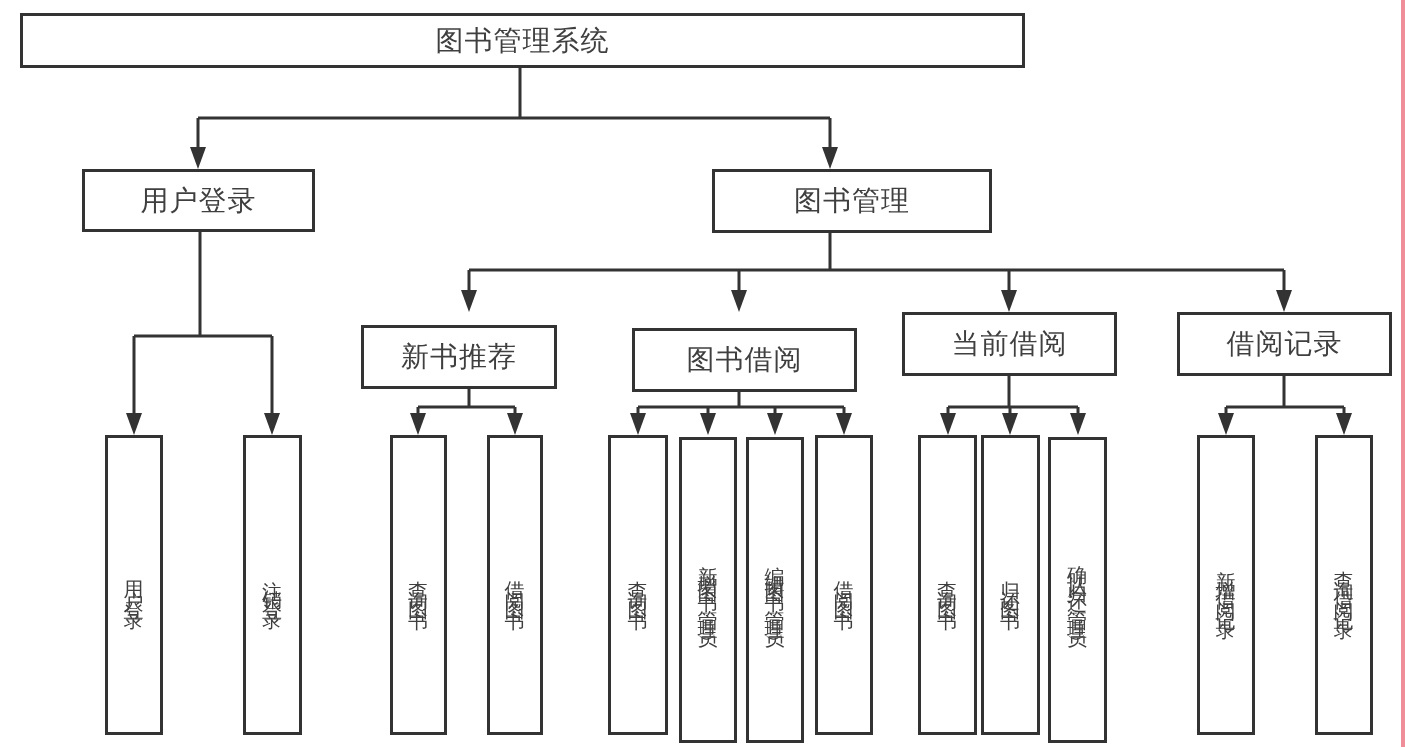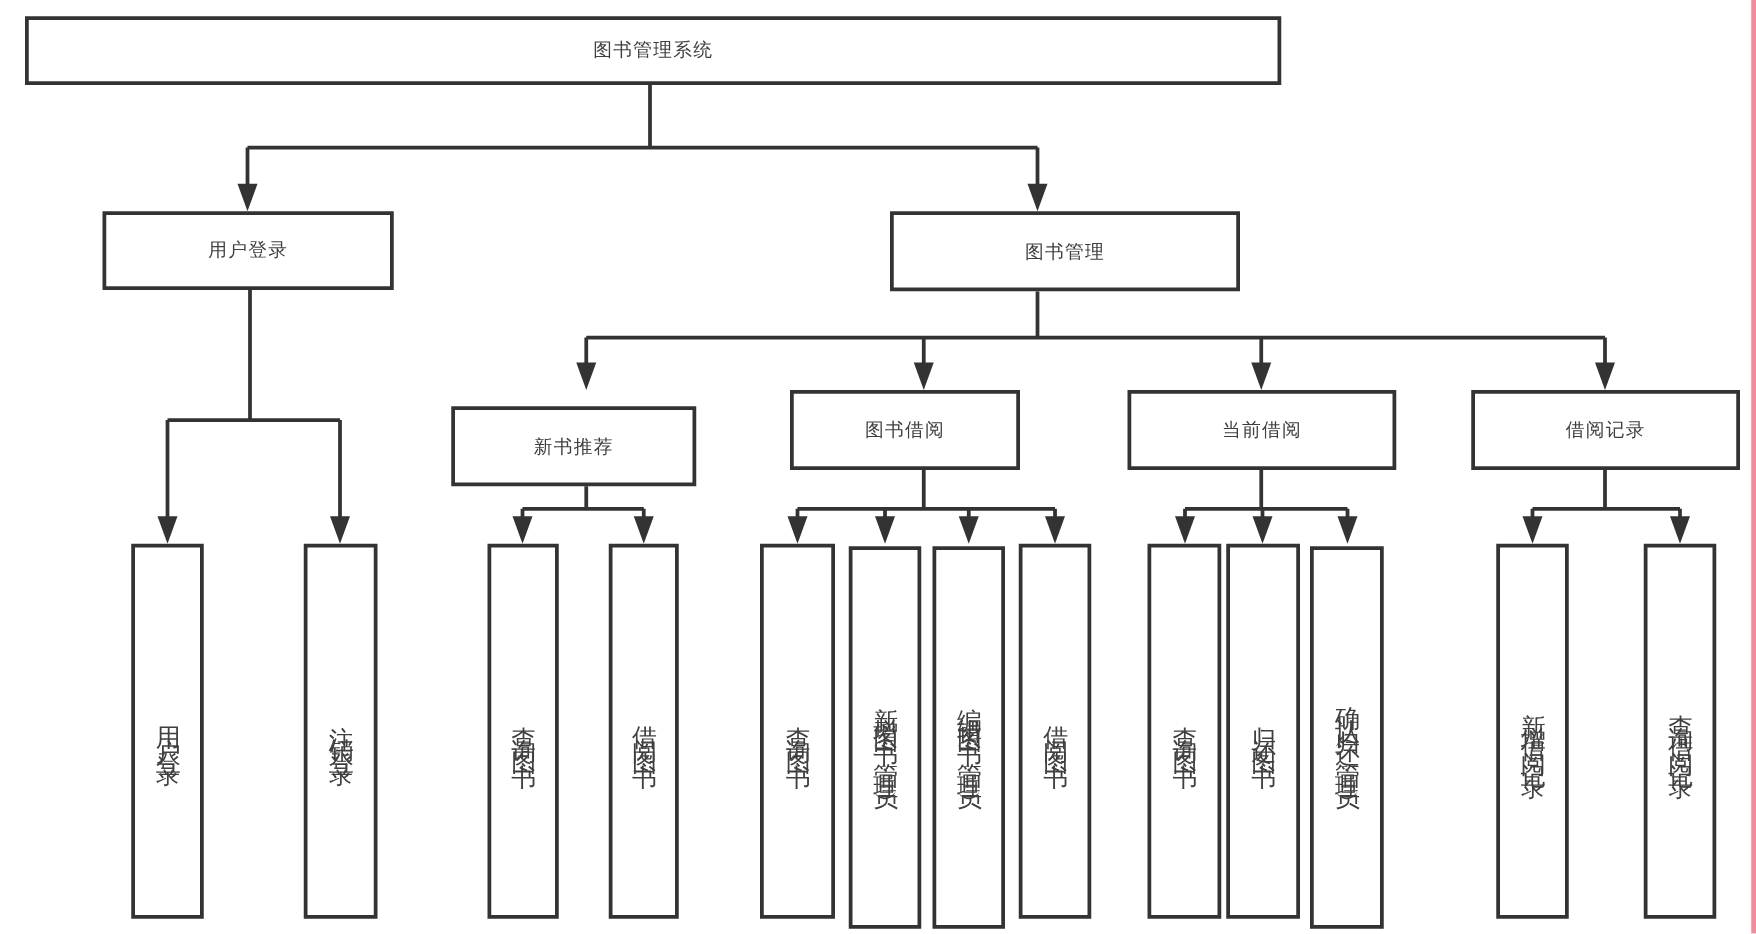--- a/index.html
+++ b/index.html
@@ -14,21 +14,21 @@
   .box{
     position:absolute;
     background:#ffffff;
     border:3px solid #333333;
     box-sizing:border-box;
     display:flex;align-items:center;justify-content:center;
     color:#3f3f3f;
     z-index:2;
   }
   .box.h span{
-    font-size:15px;
+    font-size:28px;
     letter-spacing:1px;
     white-space:nowrap;
   }
   .box.v span{
     writing-mode:vertical-rl;
     text-orientation:upright;
     font-size:20px;
     letter-spacing:10px;
     line-height:1;
     white-space:nowrap;
@@ -107,21 +107,21 @@
   <div class="box h" style="left:82px;top:169px;width:233px;height:63px">
     <span>用户登录</span>
   </div>
   <div class="box h" style="left:712px;top:169px;width:280px;height:64px">
     <span>图书管理</span>
   </div>
 
   <div class="box h" style="left:361px;top:325px;width:196px;height:64px">
     <span>新书推荐</span>
   </div>
-  <div class="box h" style="left:632px;top:312px;width:184px;height:64px">
+  <div class="box h" style="left:632px;top:328px;width:225px;height:64px">
     <span>图书借阅</span>
   </div>
   <div class="box h" style="left:902px;top:312px;width:215px;height:64px">
     <span>当前借阅</span>
   </div>
   <div class="box h" style="left:1177px;top:312px;width:215px;height:64px">
     <span>借阅记录</span>
   </div>
 
   <div class="box v" style="left:105px;top:435px;width:58px;height:300px">

